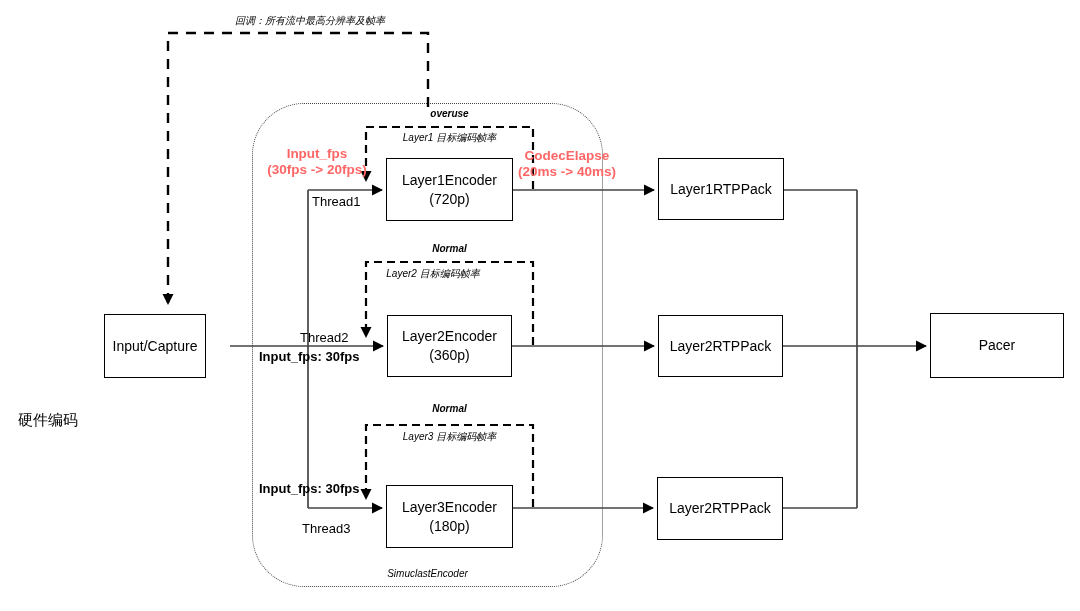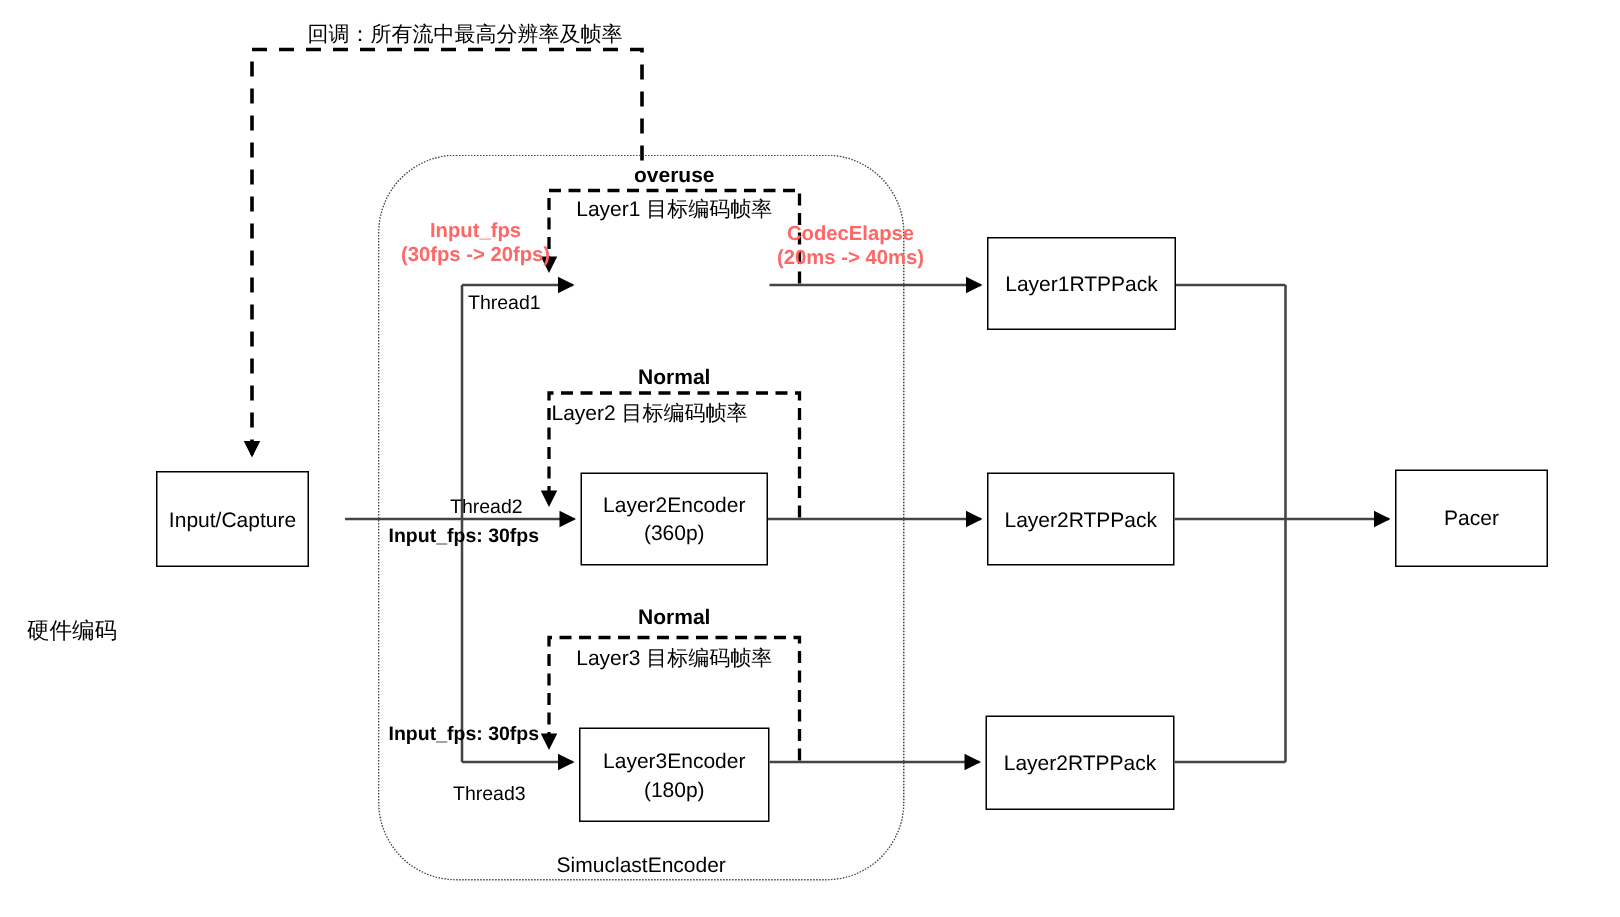--- a/index.html
+++ b/index.html
@@ -39,21 +39,21 @@
     line-height: 1.35;
     text-align: center;
   }
   .lbl {
     position: absolute;
     z-index: 4;
     color: #000000;
     white-space: nowrap;
   }
   .lbl.center { text-align: center; }
-  .t14 { font-size: 14px; }
+  .t14 { font-size: 10px; font-style: italic; }
   .t13 { font-size: 13px; }
   .bold { font-weight: bold; }
   .red {
     color: #FF6666;
     font-weight: bold;
     font-size: 13.5px;
     line-height: 1.2;
   }
   .hw { font-size: 15px; font-weight: normal; }
 </style>
@@ -91,20 +91,24 @@
       <path d="M 533 189 L 533 127 L 366 127 L 366 181" marker-end="url(#arrow)"></path>
       <path d="M 533 345 L 533 262 L 366 262 L 366 337" marker-end="url(#arrow)"></path>
       <path d="M 533 507 L 533 425 L 366 425 L 366 499" marker-end="url(#arrow)"></path>
     </g>
   </svg>
 
   <div class="box" style="left:104px; top:314px; width:102px; height:64px;">
     <div>Input/Capture</div>
   </div>
 
+  <div class="box" style="left:386px; top:158px; width:127px; height:63px;">
+    <div>Layer1Encoder</div>
+    <div>(720p)</div>
+  </div>
 
   <div class="box" style="left:387px; top:315px; width:125px; height:62px;">
     <div>Layer2Encoder</div>
     <div>(360p)</div>
   </div>
 
   <div class="box" style="left:386px; top:485px; width:127px; height:63px;">
     <div>Layer3Encoder</div>
     <div>(180p)</div>
   </div>
@@ -114,21 +118,21 @@
   </div>
 
   <div class="box" style="left:658px; top:315px; width:125px; height:62px;">
     <div>Layer2RTPPack</div>
   </div>
 
   <div class="box" style="left:657px; top:477px; width:126px; height:63px;">
     <div>Layer2RTPPack</div>
   </div>
 
-  <div class="box" style="left:930px; top:313px; width:102px; height:65px;align-items:center;">
+  <div class="box" style="left:930px; top:313px; width:134px; height:65px;align-items:center;">
     <div>Pacer</div>
   </div>
 
   <div class="lbl center t14" style="left:170px; top:14px; width:280px;">回调：所有流中最高分辨率及帧率</div>
 
   <div class="lbl center t14 bold" style="left:366px; top:108px; width:167px;">overuse</div>
   <div class="lbl center t14" style="left:366px; top:131px; width:167px;">Layer1 目标编码帧率</div>
 
   <div class="lbl center t14 bold" style="left:366px; top:243px; width:167px;">Normal</div>
   <div class="lbl center t14" style="left:366px; top:267px; width:134px;">Layer2 目标编码帧率</div>

